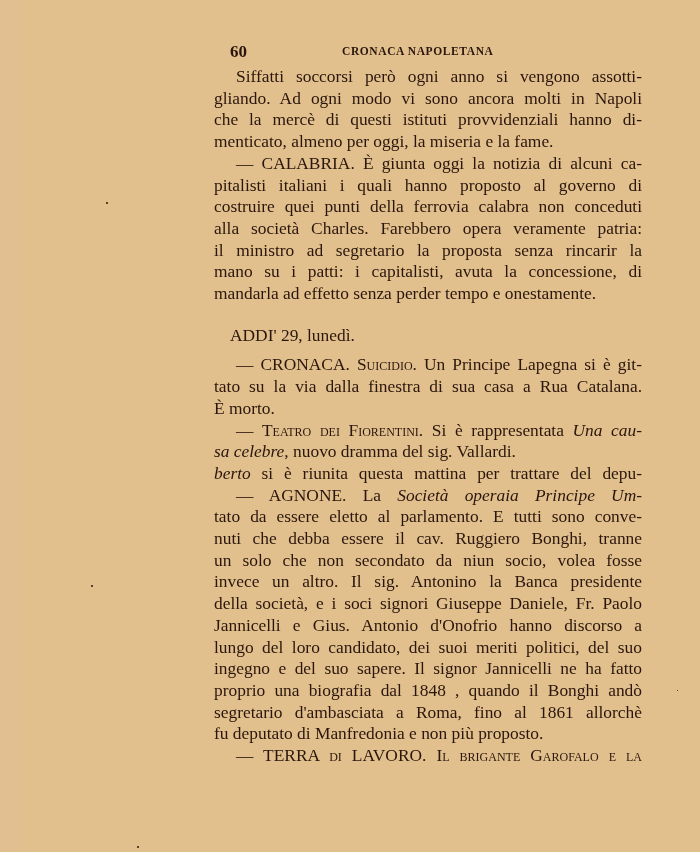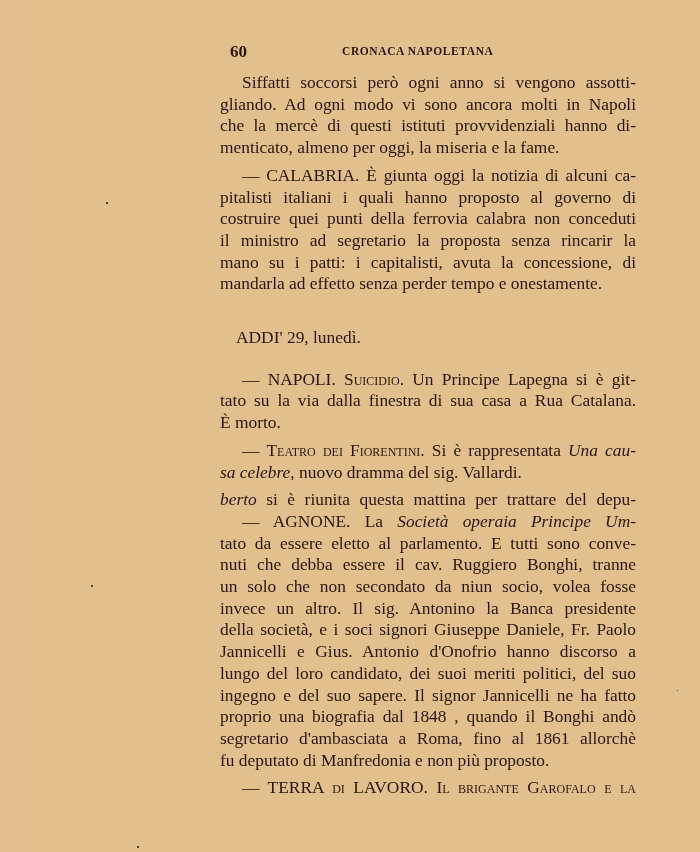--- a/index.html
+++ b/index.html
@@ -29,21 +29,21 @@
     .running-head {
       position: absolute; left: 128px; top: 5px;
       font-size: 11.5px; letter-spacing: 0.6px;
     }
     .text {
       font-family: "Liberation Serif", serif;
       font-size: 17.4px;
       line-height: 21.7px;
       text-align: justify;
     }
-    .para { margin: 6px; text-indent: 0; }
+    .para { margin: 0; text-indent: 0; }
     .line { display: block; text-align: justify; text-align-last: justify; white-space: nowrap; }
     .line.last { text-align-last: left; }
     .gap { height: 8px; }
     .sc { font-variant: small-caps; }
     em { font-style: italic; }
   </style>
 </head>
 <body>
 
 <div class="left-strip"></div>
@@ -64,34 +64,35 @@
       <span class="line" style="padding-left:22px">Siffatti soccorsi però ogni anno si vengono assotti-</span>
       <span class="line">gliando. Ad ogni modo vi sono ancora molti in Napoli</span>
       <span class="line">che la mercè di questi istituti provvidenziali hanno di-</span>
       <span class="line last">menticato, almeno per oggi, la miseria e la fame.</span>
     </div>
 
     <div class="para">
       <span class="line" style="padding-left:22px"><span>— CALABRIA. </span><span>È giunta oggi la notizia di alcuni ca-</span></span>
       <span class="line">pitalisti italiani i quali hanno proposto al governo di</span>
       <span class="line">costruire quei punti della ferrovia calabra non conceduti</span>
+      <span class="line">alla società Charles. Farebbero opera veramente patria:</span>
       <span class="line">il ministro ad segretario la proposta senza rincarir la</span>
       <span class="line">mano su i patti: i capitalisti, avuta la concessione, di</span>
       <span class="line last">mandarla ad effetto senza perder tempo e onestamente.</span>
     </div>
 
     <div style="height:20px"></div>
 
     <div class="para">
       <span class="line last" style="padding-left:16px">ADDI' 29, lunedì.</span>
     </div>
     <div class="gap"></div>
 
     <div class="para">
-      <span class="line" style="padding-left:22px"><span>— NAPOLI. </span><span class="sc">Suicidio.</span><span> Un Principe Lapegna si è git-</span></span>
+      <span class="line" style="padding-left:22px"><span>— CRONACA. </span><span class="sc">Suicidio.</span><span> Un Principe Lapegna si è git-</span></span>
       <span class="line">tato su la via dalla finestra di sua casa a Rua Catalana.</span>
       <span class="line last">È morto.</span>
     </div>
 
     <div class="para">
       <span class="line" style="padding-left:22px"><span>— </span><span class="sc">Teatro dei Fiorentini.</span><span> Si è rappresentata </span><em>Una cau-</em></span>
       <span class="line last"><em>sa celebre</em><span>, nuovo dramma del sig. Vallardi.</span></span>
     </div>
 
     <div class="para">

